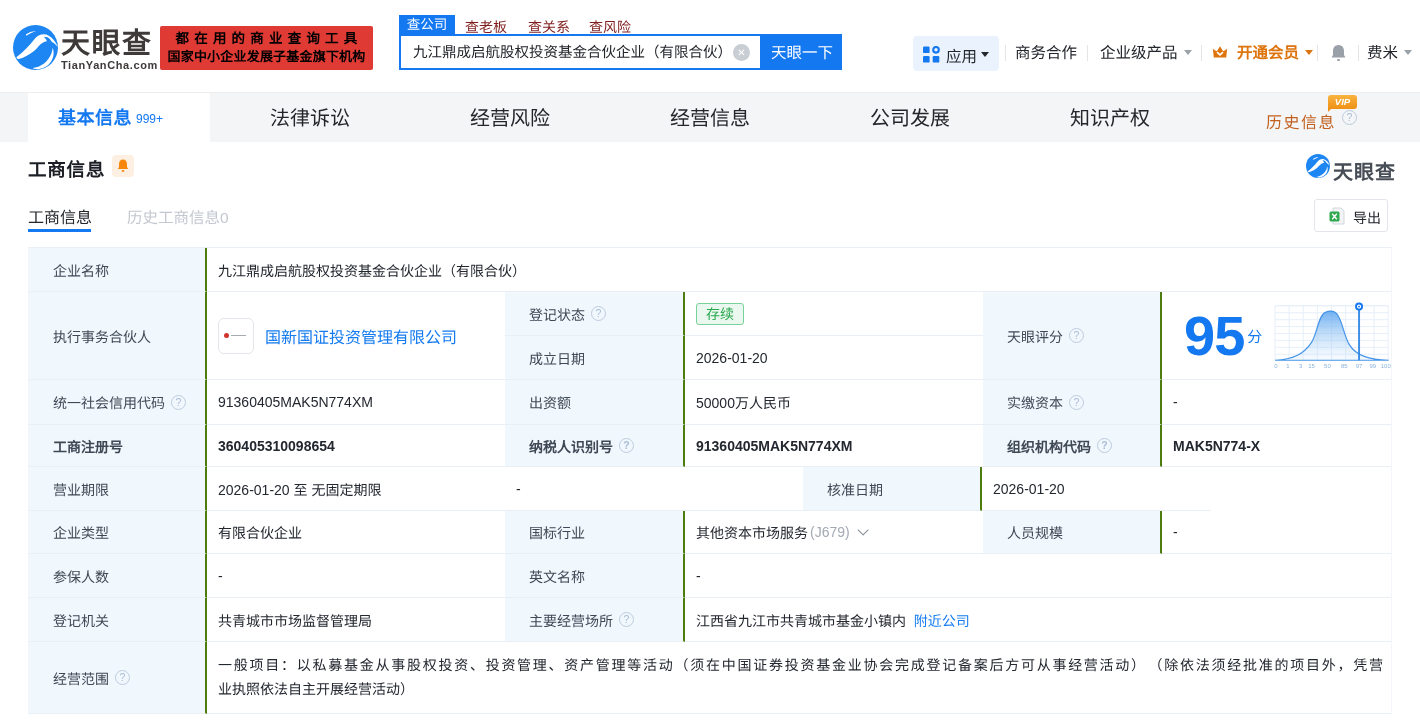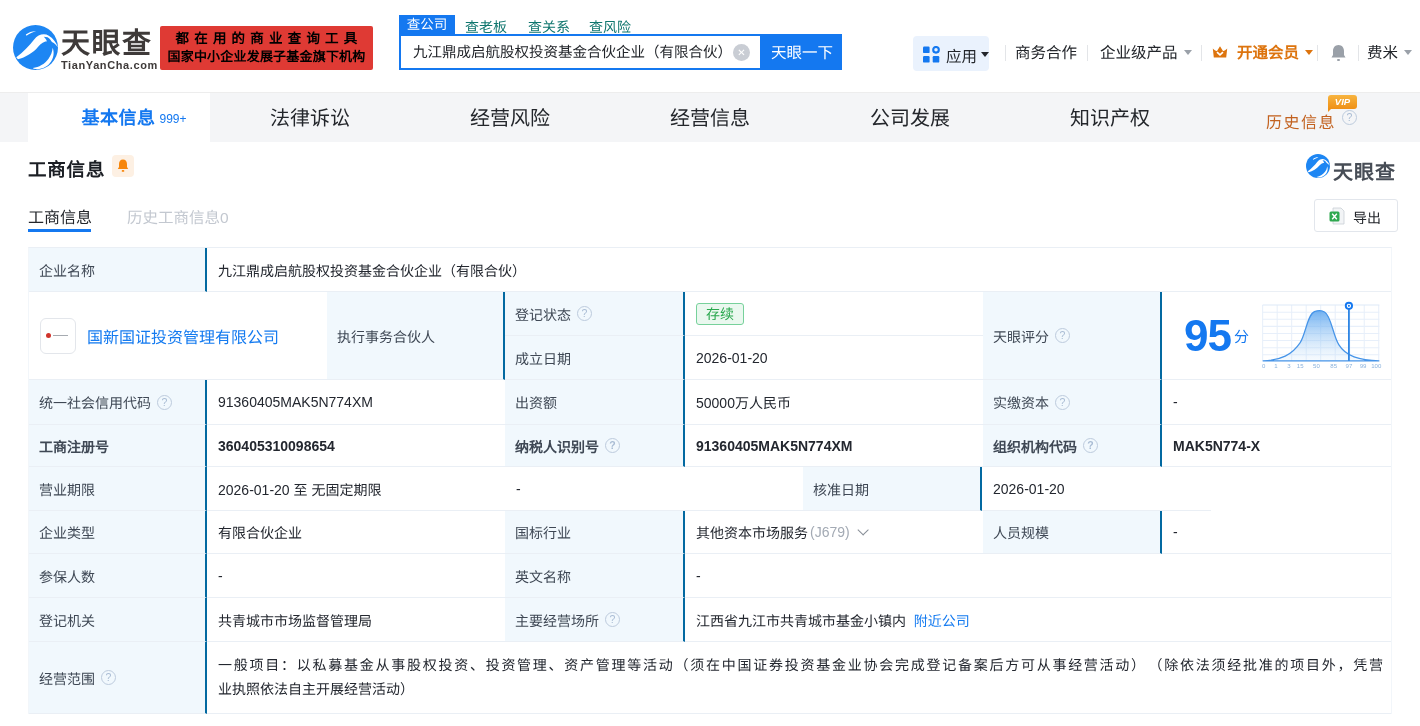--- a/index.html
+++ b/index.html
@@ -11,81 +11,81 @@
 
 #hdr { position:absolute; left:0; top:0; width:1420px; height:92px; background:#fff; }
 .brandzh { font-size:29px; font-weight:700; color:#3e3a39; letter-spacing:1.5px; line-height:1; }
 .brandlt { font-size:11px; font-weight:700; color:#3e3a39; letter-spacing:0.6px; line-height:1; margin-top:2px; }
 #redbox { position:absolute; left:160px; top:26px; width:213px; height:44px; background:#df3a34; border-radius:2px; color:#000000; text-align:center; padding-top:3px; }
 #redbox .r1 { font-size:13.5px; letter-spacing:5.2px; line-height:19px; font-weight:600; text-indent:5px; }
 #redbox .r2 { font-size:13px; letter-spacing:0.2px; line-height:18px; font-weight:600; }
 
 
 #stabs { position:absolute; left:399px; top:15px; width:443px; height:21px; }
-.stab { display:inline-block; font-size:14px; color:#0f766e; }
+.stab { display:inline-block; font-size:14px; color:#7f1d1d; }
 #stab1 { position:absolute; left:0; top:0; width:56px; height:19px; background:#1478f0; color:#fff; text-align:center; line-height:19px; font-size:13.5px; }
 #stab2 { position:absolute; left:66px; top:1px; }
 #stab3 { position:absolute; left:129px; top:1px; }
 #stab4 { position:absolute; left:190px; top:1px; }
 #sinput { position:absolute; left:399px; top:34px; width:363px; height:36px; border:2px solid #1478f0; background:#fff; line-height:32px; font-size:14.5px; color:#23262b; padding-left:12px; padding-right:36px; overflow:hidden; white-space:nowrap; }
 #sclear { position:absolute; left:733px; top:44px; width:17px; height:17px; background:#c9cdd4; border-radius:50%; color:#fff; text-align:center; line-height:17px; font-size:10px; }
 #sbtn { position:absolute; left:762px; top:36px; width:80px; height:34px; background:#1478f0; color:#fff; font-size:15.5px; text-align:center; line-height:34px; }
 
 
-#appbox { position:absolute; left:913px; top:36px; width:76px; height:35px; background:#eaf2fd; border-radius:4px; }
+#appbox { position:absolute; left:913px; top:36px; width:86px; height:35px; background:#eaf2fd; border-radius:4px; }
 #appbox .t { position:absolute; left:33px; top:8px; font-size:15.5px; color:#23262b; }
 #appbox .tri { position:absolute; left:68px; top:16px; width:0; height:0; border-left:4.5px solid transparent; border-right:4.5px solid transparent; border-top:5.5px solid #23262b; }
 .hsep { position:absolute; top:45px; width:1px; height:16px; background:#e3e5e8; }
 .hitem { position:absolute; top:44px; font-size:15.5px; color:#23262b; line-height:18px; }
 .gtri { display:inline-block; width:0; height:0; border-left:4.5px solid transparent; border-right:4.5px solid transparent; border-top:5.5px solid #9ba1a9; vertical-align:middle; margin-left:6px; margin-top:-2px; }
 #vipitem { color:#dd740e; font-weight:700; }
 #vipitem .gtri { border-top-color:#dd740e; }
 
 
 #nav { position:absolute; left:0; top:92px; width:1420px; height:50px; background:#f4f5f7; border-top:1px solid #ededed; }
-#navactive { position:absolute; left:28px; top:0; width:182px; height:50px; background:#fff; text-align:center; padding-left:30px; line-height:50px; }
+#navactive { position:absolute; left:28px; top:0; width:182px; height:50px; background:#fff; text-align:left; padding-left:30px; line-height:50px; }
 #navactive b { color:#1478f0; font-size:18px; font-weight:700; letter-spacing:0.5px; }
 #navactive i { color:#1478f0; font-size:12px; font-style:normal; margin-left:4px; position:relative; top:-1px; }
 .navtab { position:absolute; top:0; width:200px; height:50px; text-align:center; line-height:50px; font-size:20px; color:#23262b; }
 #navhist { position:absolute; left:1210px; top:0; width:200px; height:50px; }
 #navhist .txt { position:absolute; left:56px; top:16px; font-size:16px; letter-spacing:1.5px; color:#c2611f; }
 #vipbadge { position:absolute; left:118px; top:2px; width:29px; height:14px; background:#f5a623; background:linear-gradient(180deg,#f7b440,#ef9016); border-radius:3px 3px 3px 0; color:#fff; font-size:9.5px; font-weight:700; font-style:italic; text-align:center; line-height:14px; }
 #vipbadge:after { content:""; position:absolute; left:0; bottom:-3px; border-left:4px solid #ef9016; border-bottom:4px solid transparent; }
 .qmark { display:inline-block; width:15px; height:15px; border:1px solid #bdcbdd; border-radius:50%; color:#a9bcd4; font-size:10.5px; text-align:center; line-height:13px; vertical-align:-2px; }
 #navhist .qmark { position:absolute; left:132px; top:17px; }
 
 
 #secttl { position:absolute; left:28px; top:155px; font-size:18.5px; font-weight:700; color:#1b1e24; letter-spacing:0.8px; }
 #bellchip { position:absolute; left:112px; top:155px; width:22px; height:22px; background:#fdf0e3; border-radius:4px; }
 #minilogo { position:absolute; left:1306px; top:154px; height:24px; }
 #minibrand { position:absolute; left:1333px; top:156px; font-size:20px; font-weight:700; color:#474d56; letter-spacing:1px; }
 #subtab1 { position:absolute; left:28px; top:204px; font-size:16px; color:#23262b; }
 #subtab2 { position:absolute; left:114px; top:205px; font-size:15.5px; color:#c3c8d0;margin-left:13px; }
 #subline { position:absolute; left:28px; top:229px; width:63px; height:3px; background:#1478f0; }
-#exportbtn { position:absolute; left:1314px; top:199px; width:84px; height:33px; border:1px solid #e2e6ec; border-radius:3px; background:#fff; }
+#exportbtn { position:absolute; left:1314px; top:199px; width:74px; height:33px; border:1px solid #e2e6ec; border-radius:3px; background:#fff; }
 #exportbtn span { position:absolute; left:38px; top:7px; font-size:14px; color:#23262b; }
 
 
 #tbl { position:absolute; left:28px; top:247px; width:1364px; border-top:1px solid #eaeff5; border-left:1px solid #f2f6fa; border-right:1px solid #f2f6fa; font-size:14px; }
 .trow { display:flex; width:100%; }
 .cell { border-bottom:1px solid #eaeff5; display:flex; align-items:center; min-height:44px; }
-.lab { background:#f1f8fd; color:#3f4855; padding-left:10px; border-right:2px solid #0369a1; }
+.lab { background:#f1f8fd; color:#3f4855; padding-left:24px; border-right:2px solid #4d7c0f; }
 .val { background:#fff; color:#23272f; padding-left:11px; }
 .w-l1 { width:178px; } .w-v1 { width:298px; } .w-l2 { width:180px; } .w-v2 { width:298px; } .w-l3 { width:179px; } .w-v3 { width:229px; }
 .lab .qmark { margin-left:6px; flex:none; }
 .h88 { min-height:88px; }
 .r45 .cell { min-height:45px; } .r42 .cell { min-height:42px;font-weight:bold; } .r43 .cell { min-height:43px; }
 #subgrid { width:478px; }
 #subgrid .srow { display:flex; }
 .greentag { display:inline-block; background:#eaf8ef; border:1px solid #77d19b; color:#2aa84e; border-radius:3px; font-size:14px; line-height:20px; padding:0 9px; }
 .link { color:#157bf0; }
 .gray { color:#a3aab4; }
 .chev { display:inline-block; width:8px; height:8px; border-right:1.5px solid #878d96; border-bottom:1.5px solid #878d96; transform:rotate(45deg) translateY(-3px); margin-left:7px; }
 #logobox { width:36px; height:36px; border:1px solid #e3e6eb; border-radius:6px; background:#fff; margin-right:11px; position:relative; flex:none; }
-#score95 { font-size:44px; font-weight:700; color:#1478f0; line-height:1; letter-spacing:-1px; }
+#score95 { font-size:56px; font-weight:700; color:#1478f0; line-height:1; letter-spacing:-1px; }
 #scorefen { font-size:15px; color:#1478f0; margin-left:3px; }
 </style>
 </head>
 <body>
 <div id="page">
 
   <div id="hdr">
     <svg class="abs" style="left:13px;top:25px" width="45" height="45" viewBox="0 0 44 44">
       <circle cx="22" cy="22" r="22" fill="#1d86f3"></circle>
       <path d="M12.5 9.4 C15.5 7.2 19 6 22.5 6.2 C19.5 7.2 16 8.4 13.2 10.4 Z" fill="#fff"></path>
@@ -184,28 +184,28 @@
   </div>
 
   <div id="tbl">
 
     <div class="trow">
       <div class="cell lab w-l1">企业名称</div>
       <div class="cell val" style="width:1184px">九江鼎成启航股权投资基金合伙企业（有限合伙）</div>
     </div>
 
     <div class="trow">
+      <div class="cell lab w-l1 h88">执行事务合伙人</div>
       <div class="cell val w-v1 h88">
         <div id="logobox">
             <span style="position:absolute;left:5px;top:14px;width:5px;height:5px;background:#d0342c;border-radius:50%"></span>
             <span style="position:absolute;left:12px;top:16px;width:15px;height:1.5px;background:#a6abb1"></span>
           </div>
         <span class="link" style="font-size:16px">国新国证投资管理有限公司</span>
       </div>
-      <div class="cell lab w-l1 h88">执行事务合伙人</div>
       <div id="subgrid">
         <div class="srow">
           <div class="cell lab w-l2">登记状态<span class="qmark">?</span></div>
           <div class="cell val w-v2">
               <span class="greentag">存续</span>
             </div>
         </div>
         <div class="srow">
           <div class="cell lab w-l2">成立日期</div>
           <div class="cell val w-v2">2026-01-20</div>

